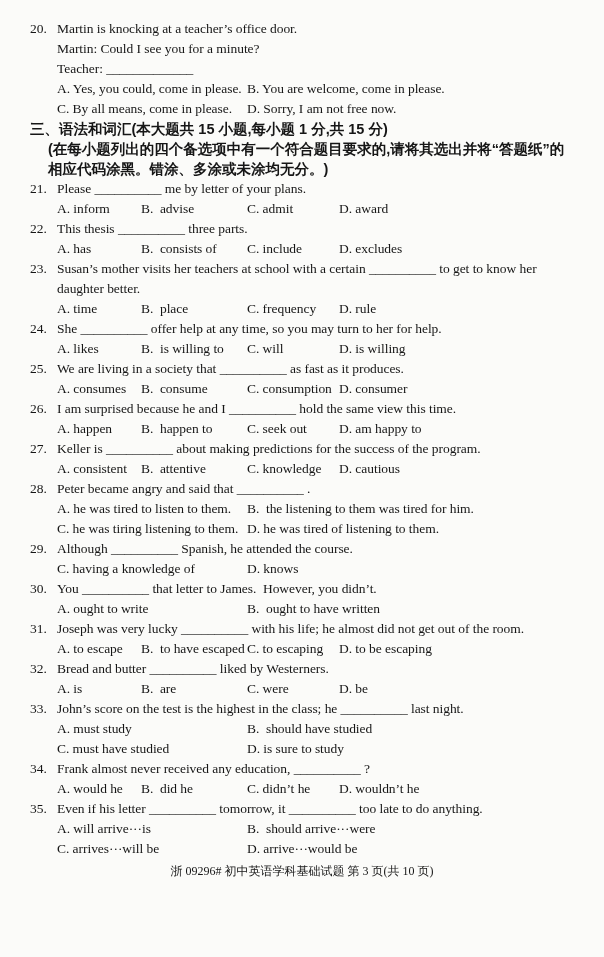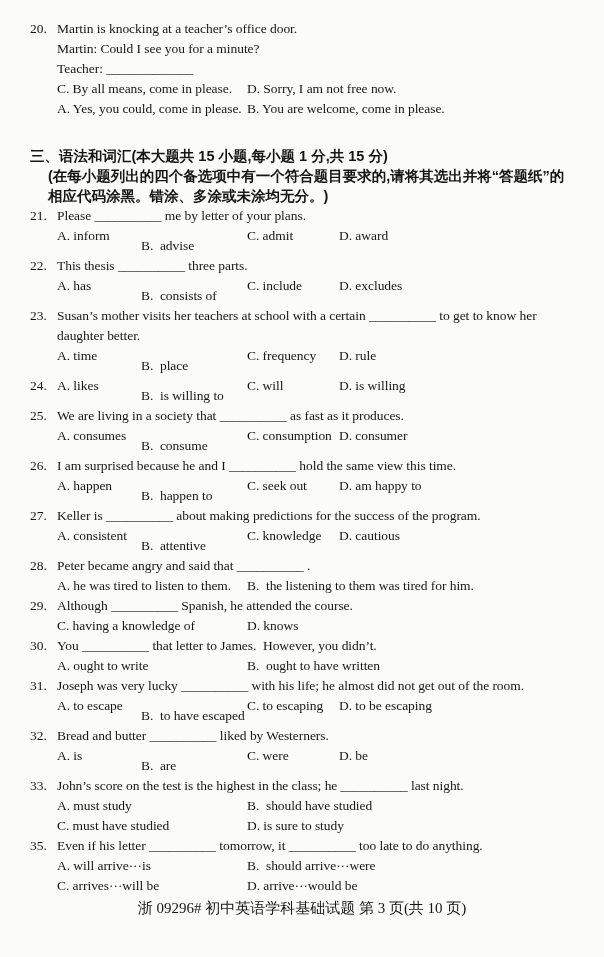--- a/index.html
+++ b/index.html
@@ -15,51 +15,51 @@
   .sheet{padding-top:19px;position:relative;width:604px;height:924px;}
   .line{
     position:relative;
     line-height:20px;
     padding-left:57px;
     white-space:pre;
     display:flex;
   }
   .qnum{position:absolute;left:30px;top:0;}
   .c84{min-width:84px;display:inline-block;}
-  .c106{min-width:106px;display:inline-block;margin-top:10px;}
+  .c106{min-width:106px;display:inline-block;}
   .c92{min-width:92px;display:inline-block;}
   .c190{min-width:190px;display:inline-block;}
   .cn{
     font-family:"Liberation Sans","DejaVu Sans",sans-serif;
     font-weight:700;
     font-size:14.5px;
     letter-spacing:0;
   }
-  .cn-title{padding-left:30px;margin-top:27px;}
+  .cn-title{padding-left:30px;}
   .cn-instr{padding-left:48px;}
   .footer{
     text-align:center;
-    font-size:15px;
+    font-size:12px;
     line-height:18px;
     margin-top:3px;
     white-space:pre;
     letter-spacing:0;
   }
 </style>
 </head>
 <body>
 
 <div class="sheet">
 
   <div>
     <div class="line"><span class="qnum">20.</span><span>Martin is knocking at a teacher’s office door.</span></div>
     <div class="line"><span>Martin: Could I see you for a minute?</span></div>
     <div class="line"><span>Teacher: _____________</span></div>
+    <div class="line"><span class="c190">A. Yes, you could, come in please.</span><span>B. You are welcome, come in please.</span></div>
     <div class="line"><span class="c190">C. By all means, come in please.</span><span>D. Sorry, I am not free now.</span></div>
-    <div class="line"><span class="c190">A. Yes, you could, come in please.</span><span>B. You are welcome, come in please.</span></div>
   </div>
 
   <div>
     <div class="line cn cn-title" style="padding-left:30px"><span>三、语法和词汇(本大题共 15 小题,每小题 1 分,共 15 分)</span></div>
     <div class="line cn cn-instr"><span>(在每小题列出的四个备选项中有一个符合题目要求的,请将其选出并将“答题纸”的</span></div>
     <div class="line cn cn-instr"><span>相应代码涂黑。错涂、多涂或未涂均无分。)</span></div>
   </div>
 
   <div>
     <div class="line"><span class="qnum">21.</span><span>Please __________ me by letter of your plans.</span></div>
@@ -71,21 +71,21 @@
     <div class="line"><span class="c84">A. has</span><span class="c106">B.  consists of</span><span class="c92">C. include</span><span>D. excludes</span></div>
   </div>
 
   <div>
     <div class="line"><span class="qnum">23.</span><span>Susan’s mother visits her teachers at school with a certain __________ to get to know her</span></div>
     <div class="line"><span>daughter better.</span></div>
     <div class="line"><span class="c84">A. time</span><span class="c106">B.  place</span><span class="c92">C. frequency</span><span>D. rule</span></div>
   </div>
 
   <div>
-    <div class="line"><span class="qnum">24.</span></div>
+    <div class="line"><span class="qnum">24.</span><span>She __________ offer help at any time, so you may turn to her for help.</span></div>
     <div class="line"><span class="c84">A. likes</span><span class="c106">B.  is willing to</span><span class="c92">C. will</span><span>D. is willing</span></div>
   </div>
 
   <div>
     <div class="line"><span class="qnum">25.</span><span>We are living in a society that __________ as fast as it produces.</span></div>
     <div class="line"><span class="c84">A. consumes</span><span class="c106">B.  consume</span><span class="c92">C. consumption</span><span>D. consumer</span></div>
   </div>
 
   <div>
     <div class="line"><span class="qnum">26.</span><span>I am surprised because he and I __________ hold the same view this time.</span></div>
@@ -93,20 +93,21 @@
   </div>
 
   <div>
     <div class="line"><span class="qnum">27.</span><span>Keller is __________ about making predictions for the success of the program.</span></div>
     <div class="line"><span class="c84">A. consistent</span><span class="c106">B.  attentive</span><span class="c92">C. knowledge</span><span>D. cautious</span></div>
   </div>
 
   <div>
     <div class="line"><span class="qnum">28.</span><span>Peter became angry and said that __________ .</span></div>
     <div class="line"><span class="c190">A. he was tired to listen to them.</span><span>B.  the listening to them was tired for him.</span></div>
+    <div class="line"><span class="c190">C. he was tiring listening to them.</span><span>D. he was tired of listening to them.</span></div>
   </div>
 
   <div>
     <div class="line"><span class="qnum">29.</span><span>Although __________ Spanish, he attended the course.</span></div>
     <div class="line"><span class="c190">C. having a knowledge of</span><span>D. knows</span></div>
   </div>
 
   <div>
     <div class="line"><span class="qnum">30.</span><span>You __________ that letter to James.  However, you didn’t.</span></div>
     <div class="line"><span class="c190">A. ought to write</span><span>B.  ought to have written</span></div>
@@ -121,20 +122,24 @@
     <div class="line"><span class="qnum">32.</span><span>Bread and butter __________ liked by Westerners.</span></div>
     <div class="line"><span class="c84">A. is</span><span class="c106">B.  are</span><span class="c92">C. were</span><span>D. be</span></div>
   </div>
 
   <div>
     <div class="line"><span class="qnum">33.</span><span>John’s score on the test is the highest in the class; he __________ last night.</span></div>
     <div class="line"><span class="c190">A. must study</span><span>B.  should have studied</span></div>
     <div class="line"><span class="c190">C. must have studied</span><span>D. is sure to study</span></div>
   </div>
 
+  <div>
+    <div class="line"><span class="qnum">34.</span><span>Frank almost never received any education, __________ ?</span></div>
+    <div class="line"><span class="c84">A. would he</span><span class="c106">B.  did he</span><span class="c92">C. didn’t he</span><span>D. wouldn’t he</span></div>
+  </div>
 
   <div>
     <div class="line"><span class="qnum">35.</span><span>Even if his letter __________ tomorrow, it __________ too late to do anything.</span></div>
     <div class="line"><span class="c190">A. will arrive···is</span><span>B.  should arrive···were</span></div>
     <div class="line"><span class="c190">C. arrives···will be</span><span>D. arrive···would be</span></div>
   </div>
 
   <div class="footer"><span>浙 09296# 初中英语学科基础试题 第 3 页(共 10 页)</span></div>
 
 </div>

